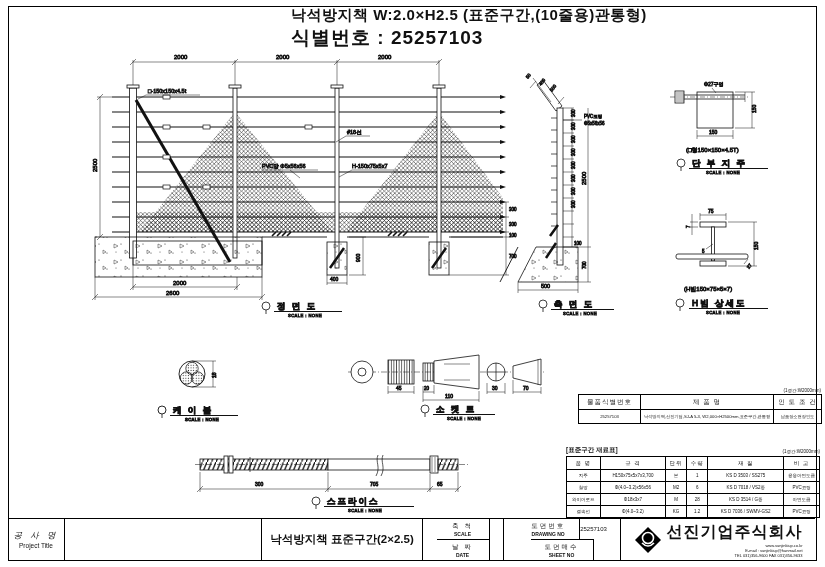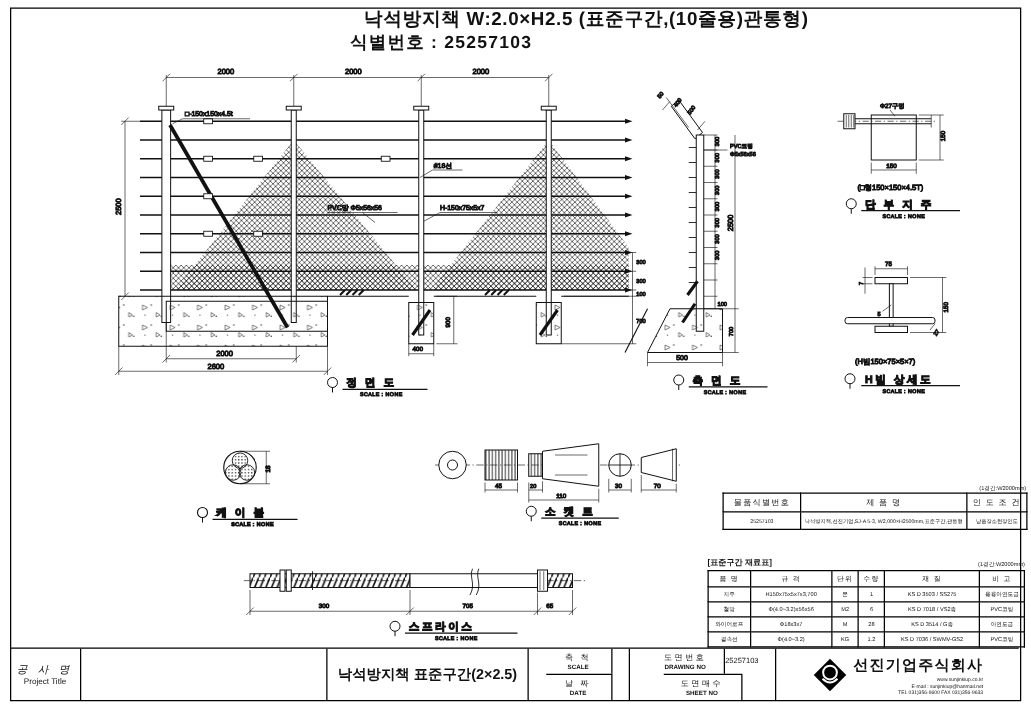--- a/index.html
+++ b/index.html
@@ -1,20 +1,20 @@
 <!DOCTYPE html>
 <html><head>
 <meta charset="utf-8">
 <style>
   html,body{margin:0;padding:0;background:#fff;}
   .sheet{position:relative;width:825px;height:567px;background:#fff;overflow:hidden;
          font-family:"Liberation Sans",sans-serif;color:#111;}
   .frame{position:absolute;left:8px;top:6px;width:807px;height:553px;border:1.6px solid #000;}
   .t1{position:absolute;left:291px;top:6px;font-size:15px;font-weight:bold;letter-spacing:.5px;}
-  .t2{position:absolute;left:280px;top:25px;font-size:14px;font-weight:bold;letter-spacing:1px;}
+  .t2{position:absolute;left:291px;top:25px;font-size:19px;font-weight:bold;letter-spacing:1px;}
   svg text{fill:#111;}
   .d{font-size:6px;} .d5{font-size:5px;} .d45{font-size:4.5px;}
   .lb{font-size:5.5px;} .capK{font-size:8.5px;letter-spacing:2px;font-weight:bold;}
   .cap6{font-size:6px;} .sc{font-size:4.2px;letter-spacing:.4px;}
   
   .ptbl{position:absolute;left:578px;top:388px;width:243px;}
   .mtbl{position:absolute;left:566px;top:446px;width:254px;}
   .note{font-size:4.5px;text-align:right;margin-bottom:1px;}
   .mhead{display:flex;justify-content:space-between;align-items:flex-end;margin-bottom:1px;}
   .mtitle{font-size:6.5px;font-weight:bold;}
@@ -31,21 +31,21 @@
   .lblk{font-size:8.5px;letter-spacing:3px;font-style:italic;} .lble{font-size:6.5px;}
   .subj{font-size:11.5px;font-weight:bold;}
   .two{display:flex;flex-direction:column;padding:0;}
   .two .r{flex:1;display:flex;}
   .two .r+.r{border-top:1px solid #000;}
   .two .lab{width:52px;border-right:1px solid #000;display:flex;flex-direction:column;align-items:center;justify-content:center;}
   .two .lab .k{font-size:6.5px;letter-spacing:2px;} .two .lab .e{font-size:5px;font-weight:bold;}
   .two .val{flex:1;display:flex;align-items:center;justify-content:center;font-size:6px;}
   .comp{flex-direction:row !important;gap:5px;border-right:none !important;}
   .cinfo{display:flex;flex-direction:column;align-items:flex-end;}
-  .cname{font-size:12px;font-weight:bold;letter-spacing:1px;}
+  .cname{font-size:16px;font-weight:bold;letter-spacing:1px;}
   .cline{font-size:4px;line-height:5px;}
 </style>
 </head>
 <body>
 
 <div class="sheet">
   <div class="frame"></div>
 
   <div class="t1">낙석방지책 W:2.0×H2.5 (표준구간,(10줄용)관통형)</div>
   <div class="t2">식별번호 : 25257103</div>

